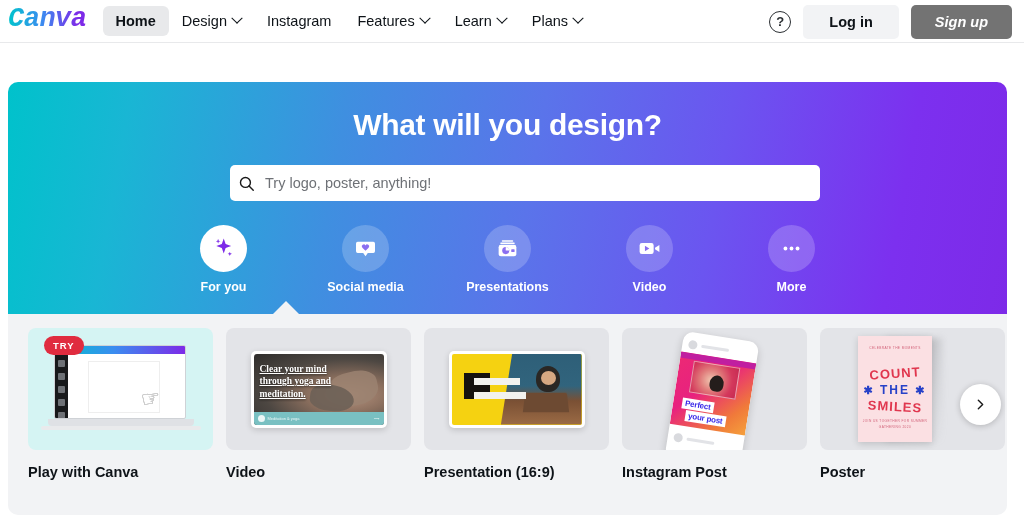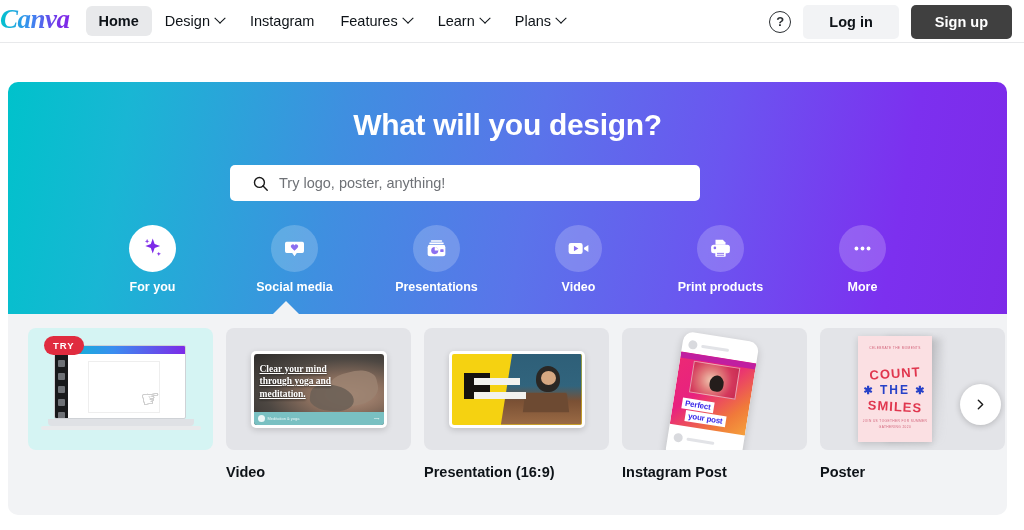--- a/index.html
+++ b/index.html
@@ -18,21 +18,22 @@
     position: absolute;
     top: 0; left: 0;
     width: 1024px;
     height: 43px;
     background: #ffffff;
     border-bottom: 1px solid #e8e9eb;
     display: flex;
     align-items: center;
   }
   .logo {
-    font-family: Liberation Serif, serif;
+    margin-left: 8px;
+    font-family: Liberation Mono, monospace;
     font-size: 27px;
     font-style: italic;
     font-weight: 700;
     letter-spacing: -0.5px;
     background: linear-gradient(90deg, #00c4cc 0%, #3a8df0 42%, #7d2ae8 88%);
     -webkit-background-clip: text;
     background-clip: text;
     color: transparent;
     line-height: 1;
     padding-bottom: 3px;
@@ -80,21 +81,21 @@
   .btn {
     font-size: 14.5px;
     font-weight: 700;
     border: none;
     border-radius: 5px;
     cursor: pointer;
     font-family: "Liberation Sans", sans-serif;
     white-space: nowrap;
   }
   .btn-login { background: #f2f3f5; color: #0e1318; padding: 9px 26px; }
-  .btn-signup { background: #404040; color: #ffffff; padding: 9px 24px; }
+  .btn-signup { background: #737373; color: #ffffff; padding: 9px 24px; font-style: italic; }
 
   
   .hero {
     position: absolute;
     left: 8px; top: 82px;
     width: 999px; height: 232px;
     border-radius: 10px 10px 0 0;
     background: linear-gradient(100deg,
                 #00c2cb 0%,
                 #19b6d4 12%,
@@ -110,26 +111,26 @@
     top: 26px; left: 0; right: 0;
     text-align: center;
     color: #ffffff;
     font-size: 30px;
     font-weight: 700;
     letter-spacing: -0.3px;
   }
   .search-wrap {
     position: absolute;
     top: 83px; left: 222px;
-    width: 470px; height: 36px;
+    width: 590px; height: 36px;
     background: #ffffff;
     border-radius: 5px;
     display: flex;
     align-items: center;
-    padding: 0 22px;
+    padding: 0 8px;
     gap: 10px;
     cursor: text;
   }
   .search-placeholder {
     font-size: 14.5px;
     color: #6e7176;
   }
 
   
   .cats {
@@ -507,33 +508,20 @@
       <div class="cat-circle">
         <svg width="25" height="25" viewBox="0 0 24 24">
           <rect x="2.5" y="6.8" width="13.5" height="10.4" rx="2.2" fill="#fff"></rect>
           <path d="M17.3 11.2l4.2-2.6v6.8l-4.2-2.6z" fill="#fff"></path>
           <path d="M7.6 9.4l4.3 2.6-4.3 2.6z" fill="#8b6ff0"></path>
         </svg>
       </div>
       <div class="cat-label">Video</div>
     </div>
 
-    <div class="cat">
-      <div class="cat-circle">
-        <svg width="25" height="25" viewBox="0 0 24 24">
-          <path d="M7.2 3.6h7l2.6 2.6v2.3H7.2z" fill="#fff"></path>
-          <rect x="3" y="8.4" width="18" height="8.2" rx="2.4" fill="#fff"></rect>
-          <circle cx="6.6" cy="11.4" r="1.25" fill="#8b6ff0"></circle>
-          <rect x="7" y="14.6" width="10" height="5.4" rx="0.8" fill="#fff"></rect>
-          <rect x="8.6" y="16.2" width="6.8" height="0.9" fill="#8b6ff0"></rect>
-          <rect x="8.6" y="18" width="6.8" height="0.9" fill="#8b6ff0"></rect>
-        </svg>
-      </div>
-      <div class="cat-label">Print products</div>
-    </div>
 
     <div class="cat">
       <div class="cat-circle">
         <svg width="25" height="25" viewBox="0 0 24 24">
           <circle cx="6.2" cy="12" r="1.85" fill="#fff"></circle>
           <circle cx="12" cy="12" r="1.85" fill="#fff"></circle>
           <circle cx="17.8" cy="12" r="1.85" fill="#fff"></circle>
         </svg>
       </div>
       <div class="cat-label">More</div>
@@ -560,20 +548,21 @@
                 <i></i>
                 <i></i>
             </div>
             <div class="lap-canvas"></div>
             <div class="hand-cursor">☞</div>
           </div>
           <div class="lap-base"></div>
           <div class="lap-foot"></div>
         </div>
       </div>
+      <div class="card-label">Play with Canva</div>
     </div>
 
     <div class="card">
       <div class="thumb t2">
         <div class="vid">
           <div class="vid-inner">
             <div class="vid-rock1"></div>
             <div class="vid-rock2"></div>
             <div class="vid-text">Clear your mind through yoga and meditation.</div>
             <div class="vid-bar">

